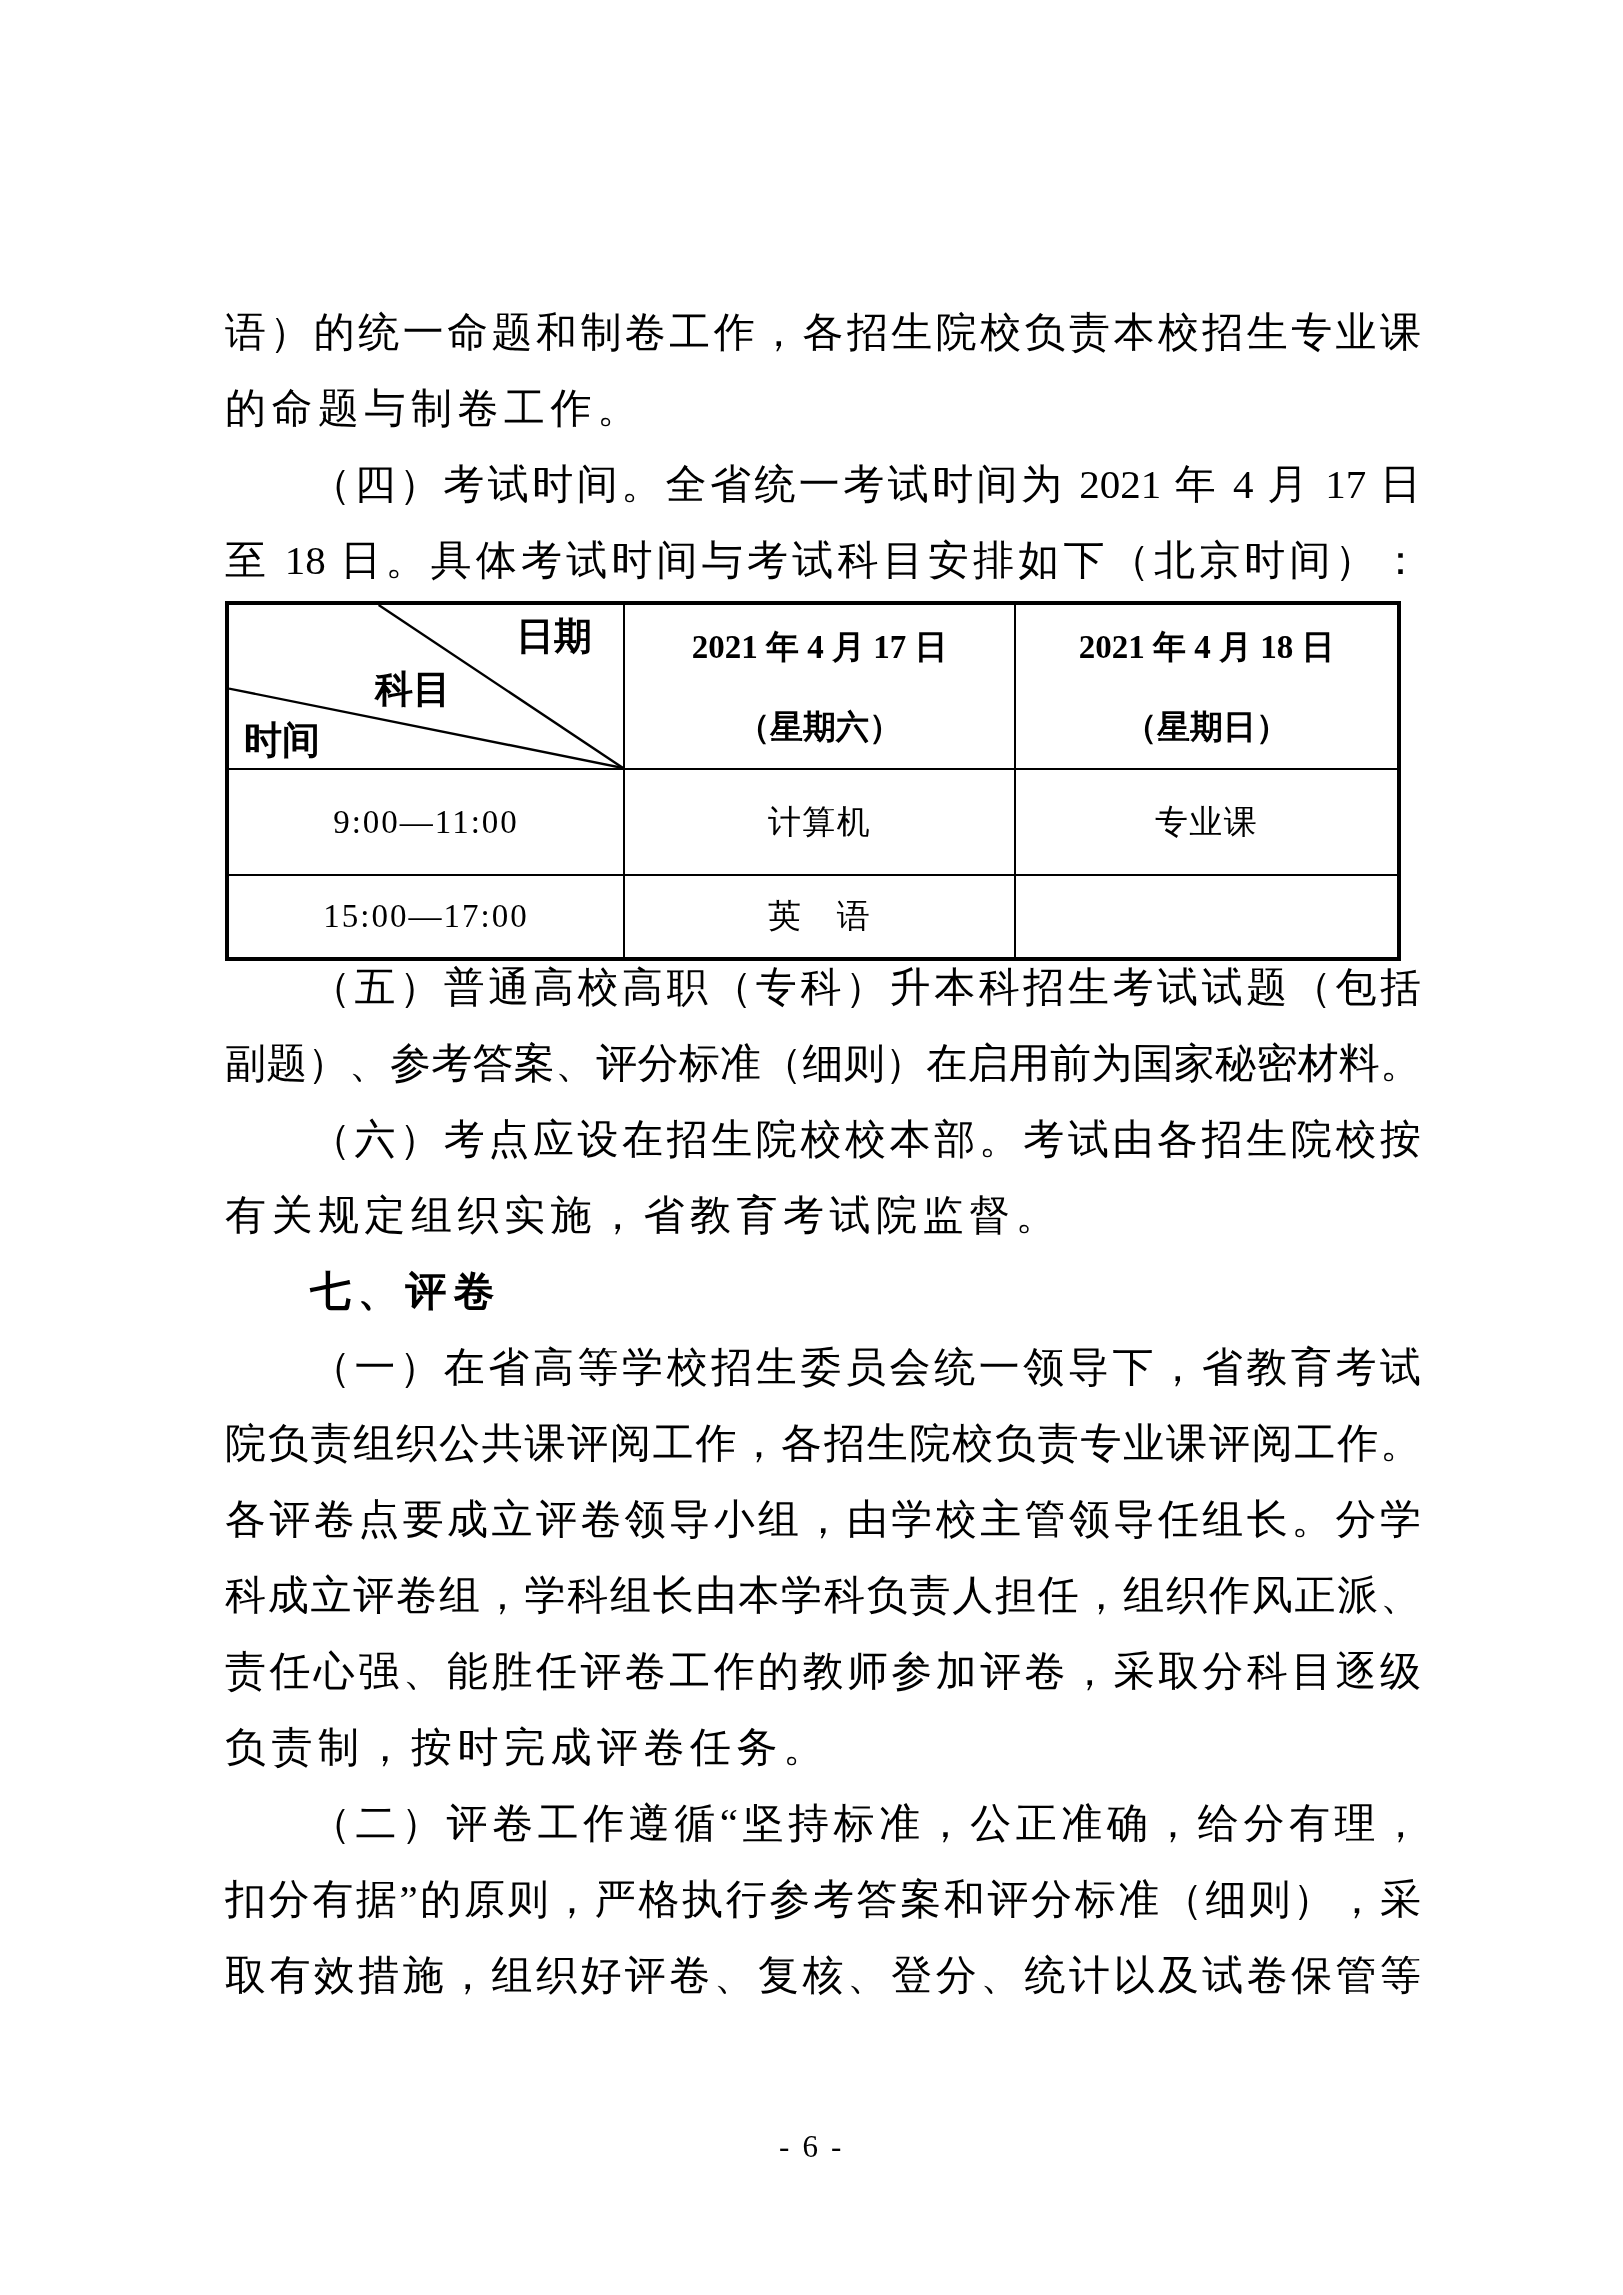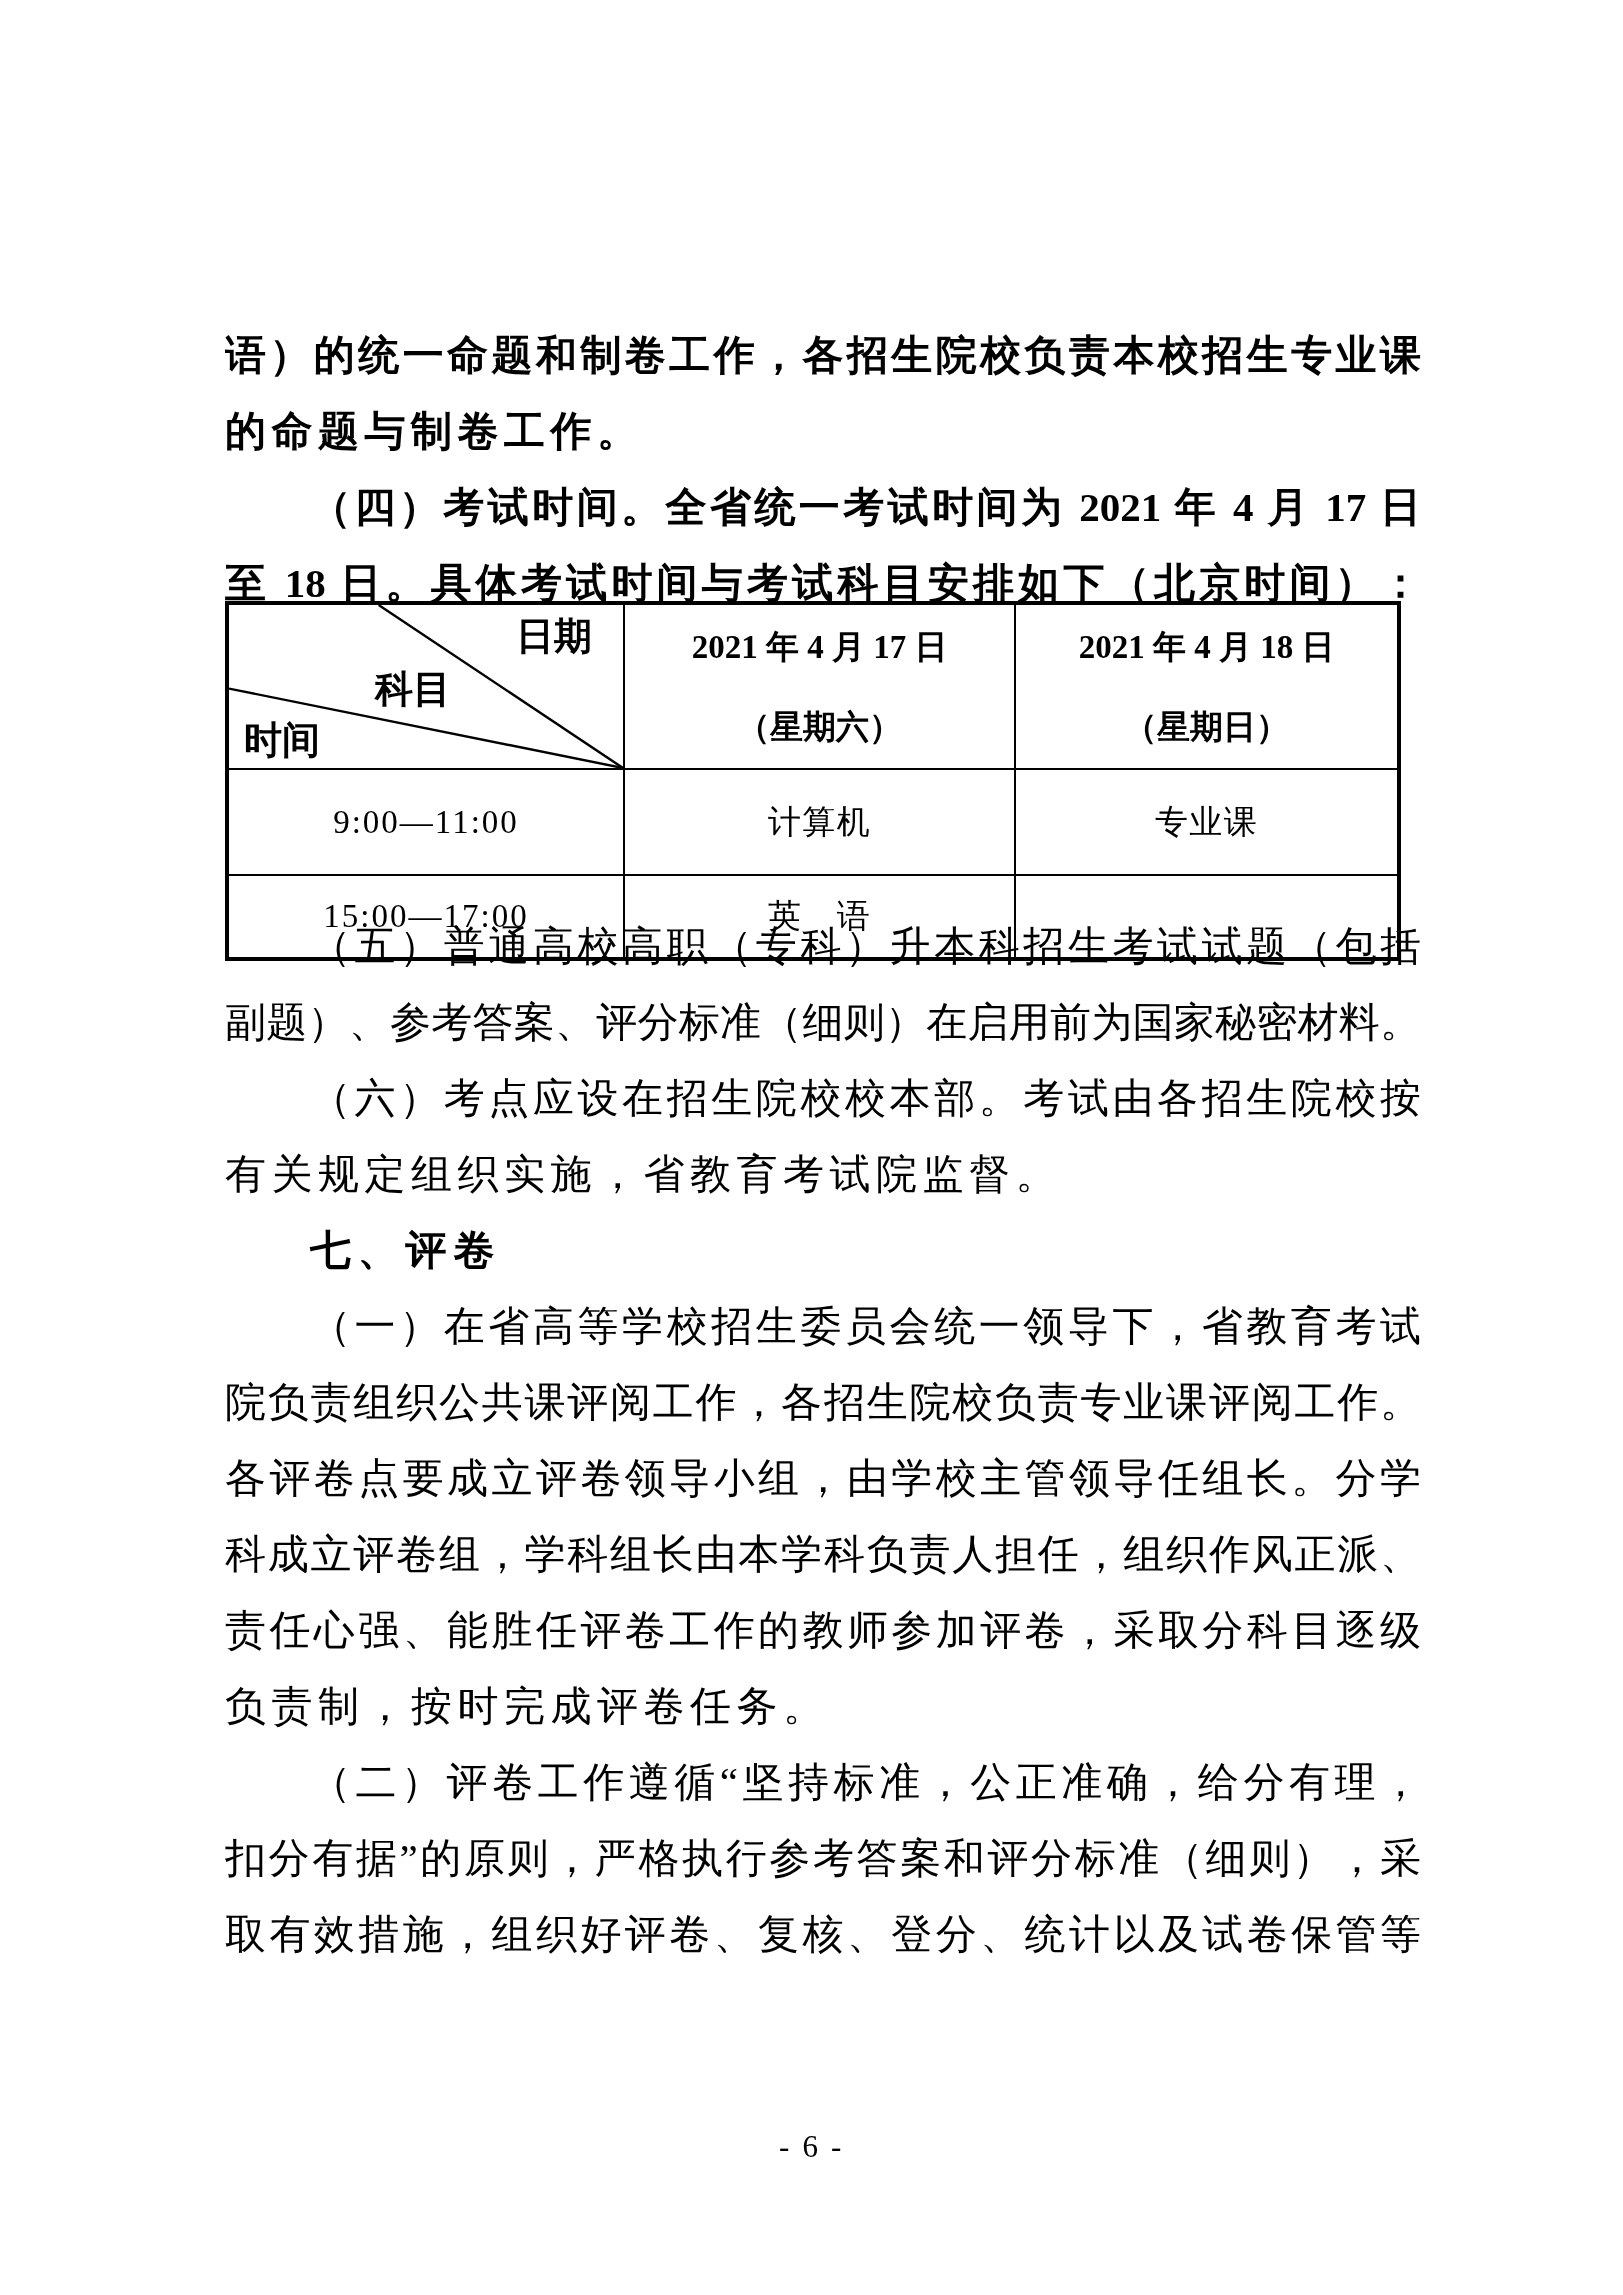--- a/index.html
+++ b/index.html
@@ -9,22 +9,22 @@
     background:#ffffff;
     color:#000000;
     font-family:"Liberation Serif","DejaVu Serif",serif;
     overflow:hidden;
     margin:0 auto;
   }
   .block{
     position:absolute; left:225px; width:1196px;
     font-size:41px; line-height:76px;
   }
-  .block-a{ top:317px;font-weight:bold; }
-  .block-b{ top:908px; }
+  .block-a{ top:294px; }
+  .block-b{ top:949px; }
   .line{ height:76px; overflow:hidden; white-space:normal; }
   .j{
     text-align:justify;
     text-align-last:justify;
     text-justify:inter-character;
   }
   .ind{ text-indent:85px; }
   .plain{ letter-spacing:5.5px; }
   .heading{
     font-weight:bold;

